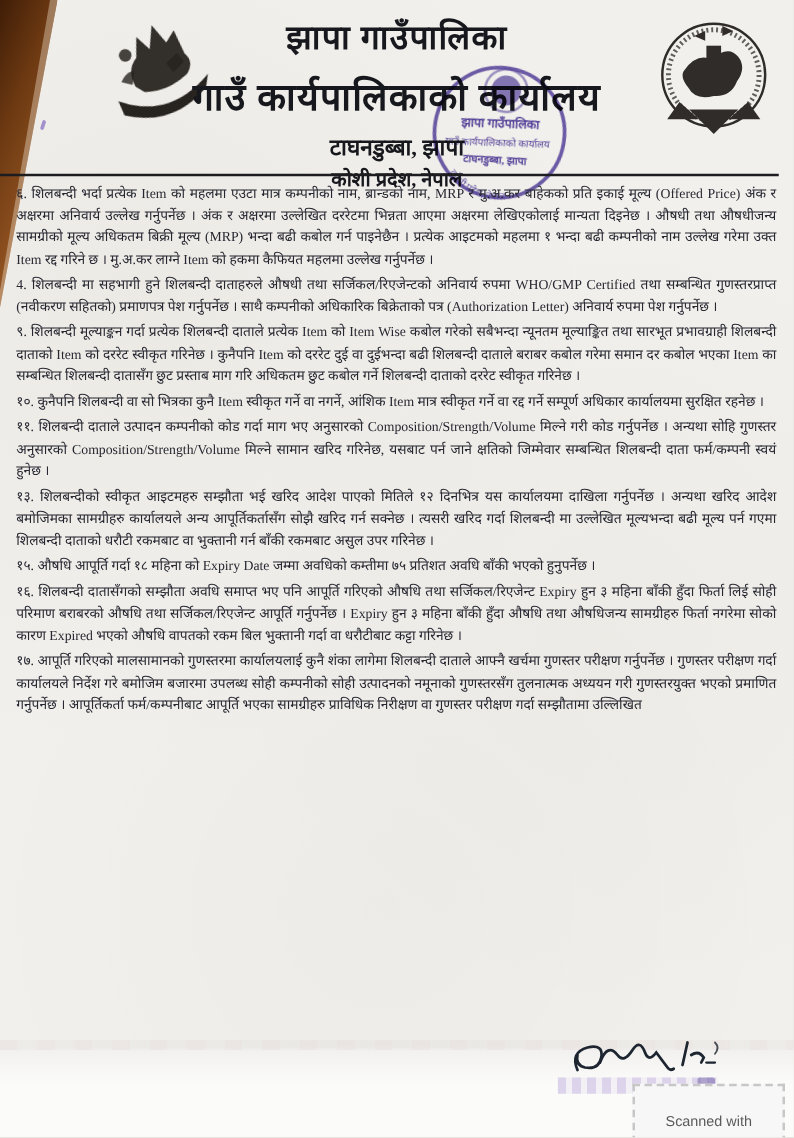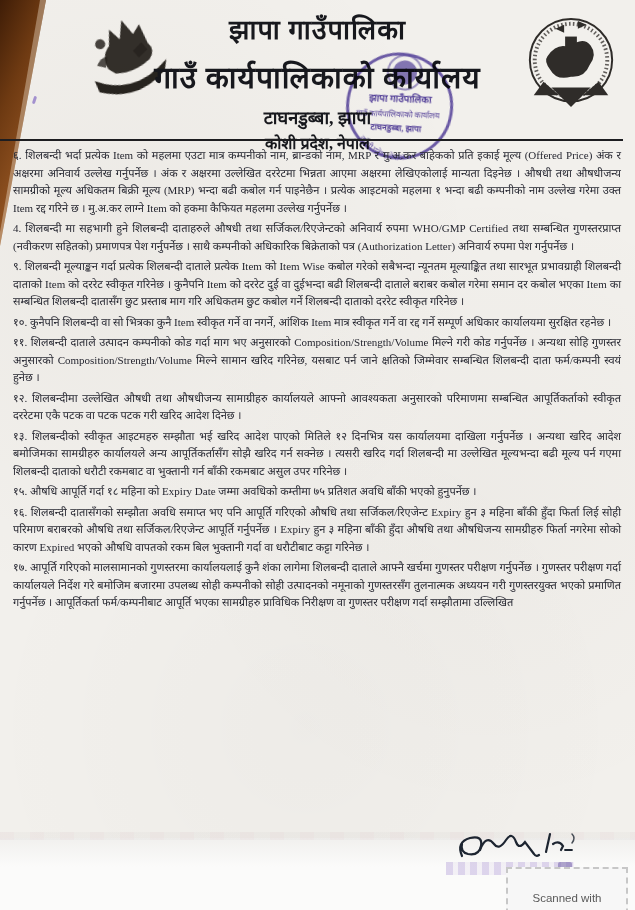--- a/index.html
+++ b/index.html
@@ -121,21 +121,20 @@
   <div class="pen-dot"></div>
 
   <div class="rule"></div>
 
   <div class="doc-body">
     <p>६. शिलबन्दी भर्दा प्रत्येक Item को महलमा एउटा मात्र कम्पनीको नाम, ब्रान्डको नाम, MRP र मु.अ.कर बाहेकको प्रति इकाई मूल्य (Offered Price) अंक र अक्षरमा अनिवार्य उल्लेख गर्नुपर्नेछ । अंक र अक्षरमा उल्लेखित दररेटमा भिन्नता आएमा अक्षरमा लेखिएकोलाई मान्यता दिइनेछ । औषधी तथा औषधीजन्य सामग्रीको मूल्य अधिकतम बिक्री मूल्य (MRP) भन्दा बढी कबोल गर्न पाइनेछैन । प्रत्येक आइटमको महलमा १ भन्दा बढी कम्पनीको नाम उल्लेख गरेमा उक्त Item रद्द गरिने छ । मु.अ.कर लाग्ने Item को हकमा कैफियत महलमा उल्लेख गर्नुपर्नेछ ।</p>
     <p>4. शिलबन्दी मा सहभागी हुने शिलबन्दी दाताहरुले औषधी तथा सर्जिकल/रिएजेन्टको अनिवार्य रुपमा WHO/GMP Certified तथा सम्बन्धित गुणस्तरप्राप्त (नवीकरण सहितको) प्रमाणपत्र पेश गर्नुपर्नेछ । साथै कम्पनीको अधिकारिक बिक्रेताको पत्र (Authorization Letter) अनिवार्य रुपमा पेश गर्नुपर्नेछ ।</p>
     <p>९. शिलबन्दी मूल्याङ्कन गर्दा प्रत्येक शिलबन्दी दाताले प्रत्येक Item को Item Wise कबोल गरेको सबैभन्दा न्यूनतम मूल्याङ्कित तथा सारभूत प्रभावग्राही शिलबन्दी दाताको Item को दररेट स्वीकृत गरिनेछ । कुनैपनि Item को दररेट दुई वा दुईभन्दा बढी शिलबन्दी दाताले बराबर कबोल गरेमा समान दर कबोल भएका Item का सम्बन्धित शिलबन्दी दातासँग छुट प्रस्ताब माग गरि अधिकतम छुट कबोल गर्ने शिलबन्दी दाताको दररेट स्वीकृत गरिनेछ ।</p>
     <p>१०. कुनैपनि शिलबन्दी वा सो भित्रका कुनै Item स्वीकृत गर्ने वा नगर्ने, आंशिक Item मात्र स्वीकृत गर्ने वा रद्द गर्ने सम्पूर्ण अधिकार कार्यालयमा सुरक्षित रहनेछ ।</p>
     <p>११. शिलबन्दी दाताले उत्पादन कम्पनीको कोड गर्दा माग भए अनुसारको Composition/Strength/Volume मिल्ने गरी कोड गर्नुपर्नेछ । अन्यथा सोहि गुणस्तर अनुसारको Composition/Strength/Volume मिल्ने सामान खरिद गरिनेछ, यसबाट पर्न जाने क्षतिको जिम्मेवार सम्बन्धित शिलबन्दी दाता फर्म/कम्पनी स्वयं हुनेछ ।</p>
-    <p>१२. शिलबन्दीमा उल्लेखित औषधी तथा औषधीजन्य सामाग्रीहरु कार्यालयले आफ्नो आवश्यकता अनुसारको परिमाणमा सम्बन्धित आपूर्तिकर्ताको स्वीकृत दररेटमा एकै पटक वा पटक पटक गरी खरिद आदेश दिनेछ ।</p>
     <p>१३. शिलबन्दीको स्वीकृत आइटमहरु सम्झौता भई खरिद आदेश पाएको मितिले १२ दिनभित्र यस कार्यालयमा दाखिला गर्नुपर्नेछ । अन्यथा खरिद आदेश बमोजिमका सामग्रीहरु कार्यालयले अन्य आपूर्तिकर्तासँग सोझै खरिद गर्न सक्नेछ । त्यसरी खरिद गर्दा शिलबन्दी मा उल्लेखित मूल्यभन्दा बढी मूल्य पर्न गएमा शिलबन्दी दाताको धरौटी रकमबाट वा भुक्तानी गर्न बाँकी रकमबाट असुल उपर गरिनेछ ।</p>
     <p>१५. औषधि आपूर्ति गर्दा १८ महिना को Expiry Date जम्मा अवधिको कम्तीमा ७५ प्रतिशत अवधि बाँकी भएको हुनुपर्नेछ ।</p>
     <p>१६. शिलबन्दी दातासँगको सम्झौता अवधि समाप्त भए पनि आपूर्ति गरिएको औषधि तथा सर्जिकल/रिएजेन्ट Expiry हुन ३ महिना बाँकी हुँदा फिर्ता लिई सोही परिमाण बराबरको औषधि तथा सर्जिकल/रिएजेन्ट आपूर्ति गर्नुपर्नेछ । Expiry हुन ३ महिना बाँकी हुँदा औषधि तथा औषधिजन्य सामग्रीहरु फिर्ता नगरेमा सोको कारण Expired भएको औषधि वापतको रकम बिल भुक्तानी गर्दा वा धरौटीबाट कट्टा गरिनेछ ।</p>
     <p>१७. आपूर्ति गरिएको मालसामानको गुणस्तरमा कार्यालयलाई कुनै शंका लागेमा शिलबन्दी दाताले आफ्नै खर्चमा गुणस्तर परीक्षण गर्नुपर्नेछ । गुणस्तर परीक्षण गर्दा कार्यालयले निर्देश गरे बमोजिम बजारमा उपलब्ध सोही कम्पनीको सोही उत्पादनको नमूनाको गुणस्तरसँग तुलनात्मक अध्ययन गरी गुणस्तरयुक्त भएको प्रमाणित गर्नुपर्नेछ । आपूर्तिकर्ता फर्म/कम्पनीबाट आपूर्ति भएका सामग्रीहरु प्राविधिक निरीक्षण वा गुणस्तर परीक्षण गर्दा सम्झौतामा उल्लिखित</p>
   </div>
 
   <div class="bottom-band"></div>
 
   <svg class="signature" viewBox="0 0 128 54" aria-hidden="true">
     <g fill="none" stroke="#1d2531" stroke-width="2.2" stroke-linecap="round">

